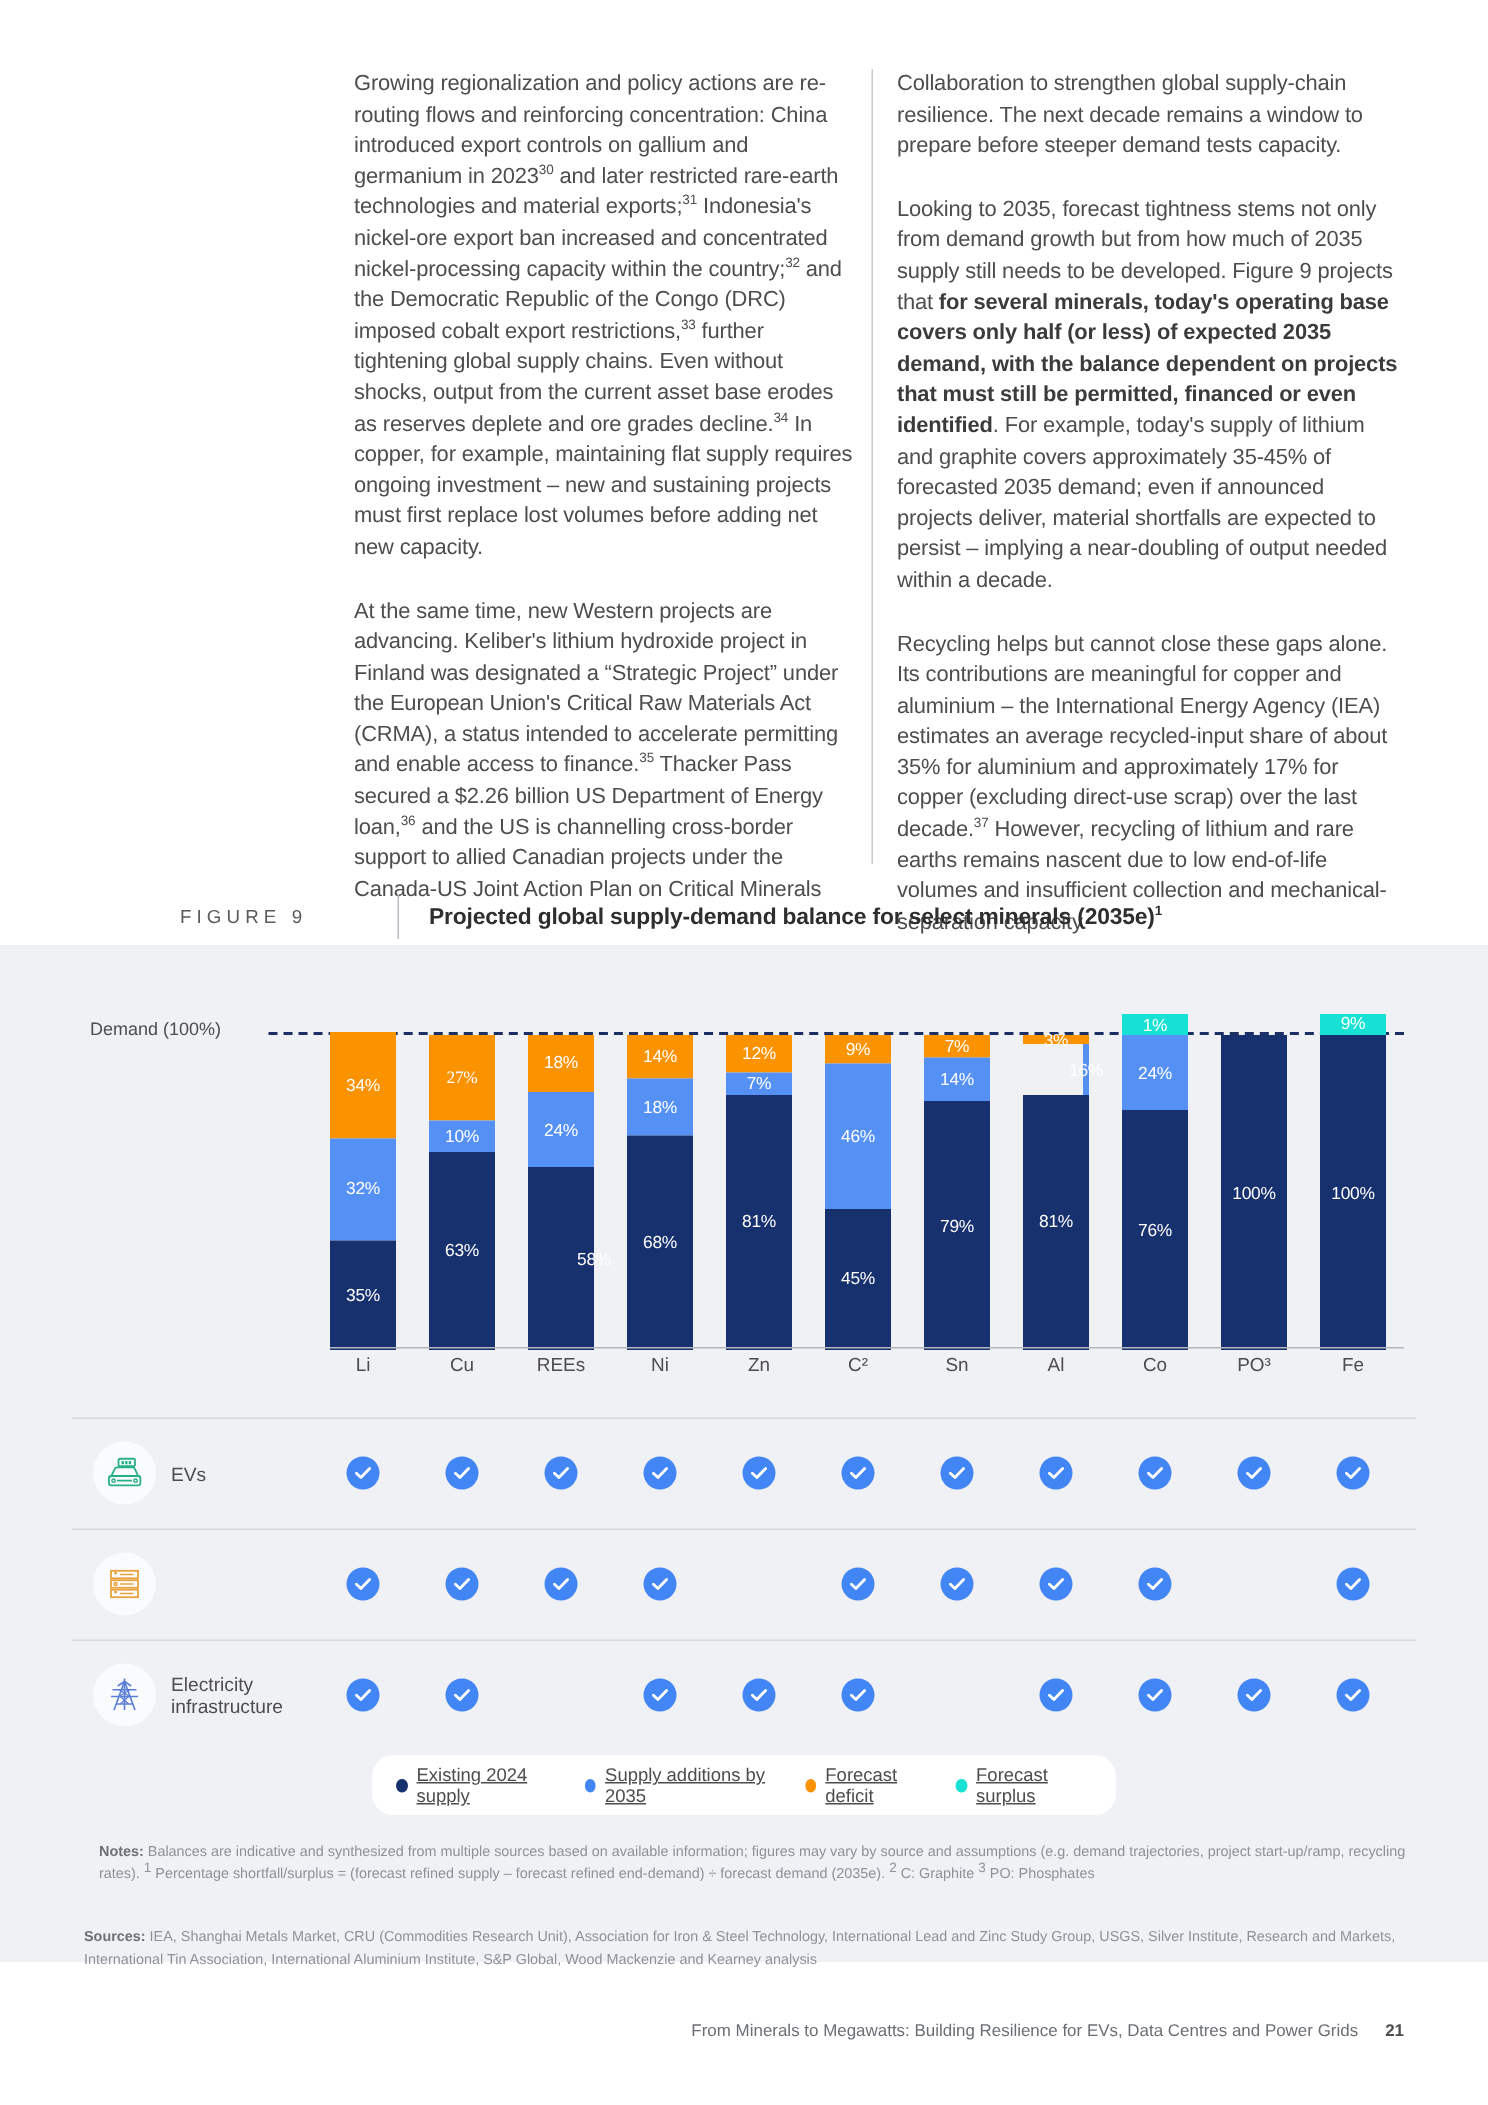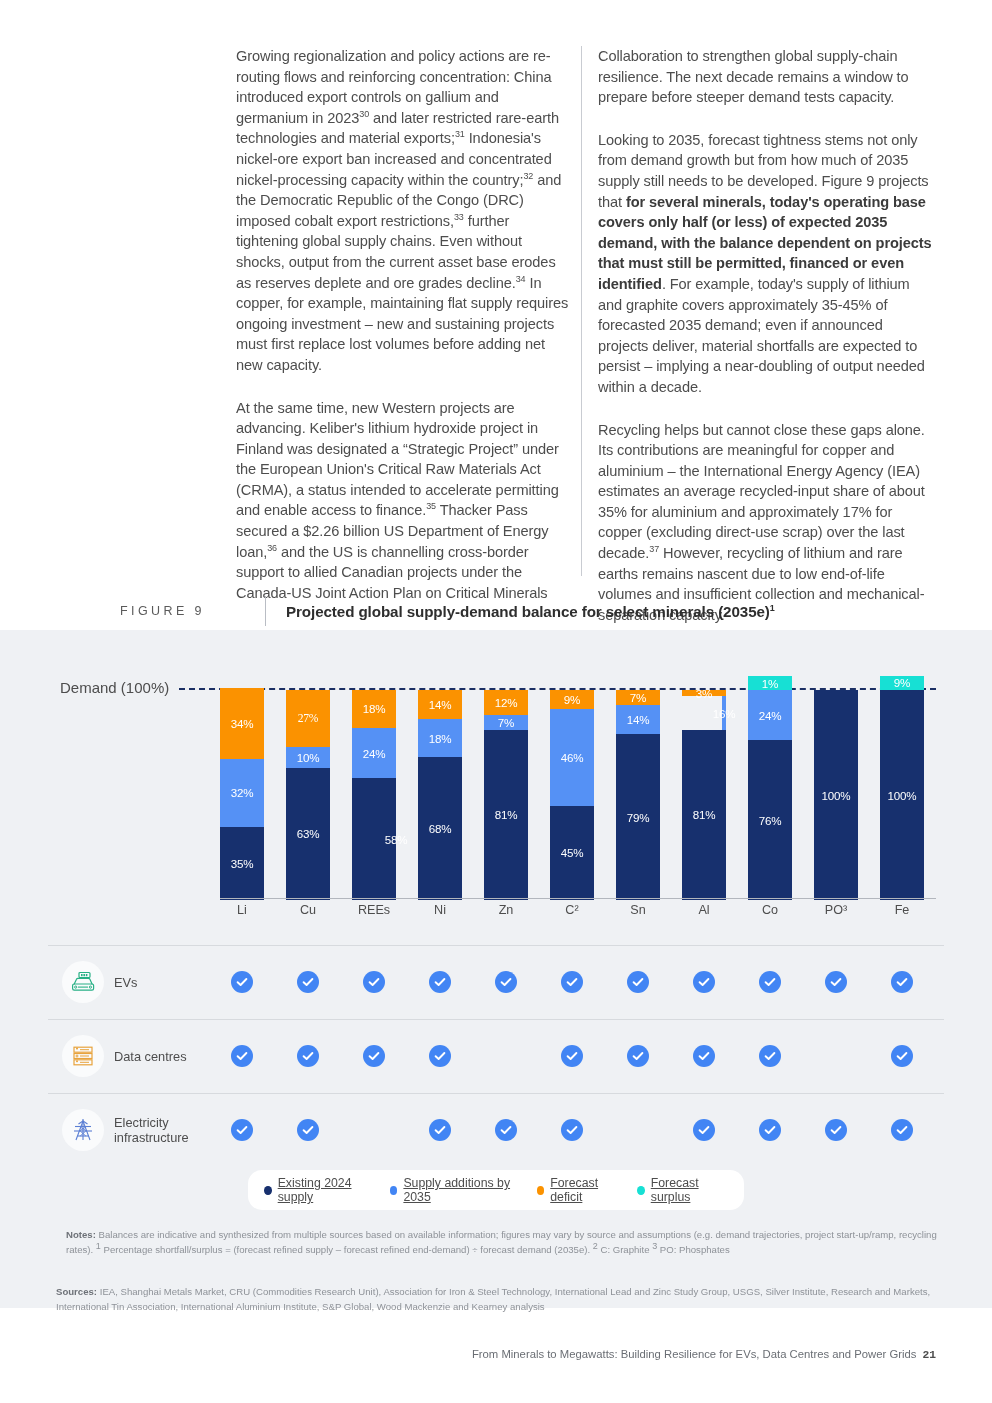--- a/index.html
+++ b/index.html
@@ -20,21 +20,21 @@
   .divider-v{position:absolute;left:581px;top:46px;width:1px;height:530px;background:#c9ccd2;}
 
   
   .fig-head{position:absolute;left:120px;top:596px;display:flex;align-items:center;}
   .fig-label{font-size:12.5px;letter-spacing:3.4px;color:#5a5a5a;width:145px;}
   .fig-rule{width:1px;height:30px;background:#b9bdc4;margin-right:20px;}
   .fig-title{font-size:15.2px;font-weight:bold;color:#2e2e2e;letter-spacing:-0.1px;}
 
   
   .panel{position:absolute;left:0;top:630px;width:992px;height:678px;background:#eff1f4;}
-  .demand-label{position:absolute;left:60px;top:679px;font-size:15px;color:#4d4d4d;}
+  .demand-label{position:absolute;left:60px;top:679px;font-size:12px;color:#4d4d4d;}
   .demand-line{position:absolute;left:179px;top:688px;width:757px;height:0;
      border-top:2px dashed #1b2f63;}
 
   .bars{position:absolute;left:220px;top:660px;height:240px;display:flex;align-items:flex-end;}
   .bcol{width:44px;margin-right:22px;position:relative;height:240px;
         display:flex;flex-direction:column;justify-content:flex-end;}
   .bcol:last-child{margin-right:0;}
   .seg{display:flex;align-items:center;justify-content:center;
        font-size:11.6px;color:#ffffff;font-weight:400;letter-spacing:-0.2px;}
   .seg.dk{background:#17306e;}
@@ -70,21 +70,21 @@
   .dot{width:9px;height:9px;border-radius:50%;display:block;}
 
   
   .notes{position:absolute;left:66px;top:1228px;width:880px;font-size:9.6px;line-height:14.6px;color:#8e9298;}
   .notes b{color:#6e7278;}
   .sources{position:absolute;left:56px;top:1285px;width:890px;font-size:9.6px;line-height:14.6px;color:#8e9298;}
   .sources b{color:#6e7278;text-align:center;}
 
   .footer{position:absolute;left:0;top:1348px;width:936px;text-align:right;
      font-size:11.3px;color:#6a6e74;}
-  .footer .pg{margin-left:6px;font-weight:bold;color:#4d4d4d;font-family:Liberation Mono, monospace;}
+  .footer .pg{margin-left:18px;font-weight:bold;color:#4d4d4d;}
 </style>
 </head>
 <body>
 
 <div class="page">
 
   <div class="divider-v"></div>
   <div class="cols">
     <div class="col" id="left-col">
         <p>Growing regionalization and policy actions are re-routing flows and reinforcing concentration: China introduced export controls on gallium and germanium in 2023<sup>30</sup> and later restricted rare-earth technologies and material exports;<sup>31</sup> Indonesia's nickel-ore export ban increased and concentrated nickel-processing capacity within the country;<sup>32</sup> and the Democratic Republic of the Congo (DRC) imposed cobalt export restrictions,<sup>33</sup> further tightening global supply chains. Even without shocks, output from the current asset base erodes as reserves deplete and ore grades decline.<sup>34</sup> In copper, for example, maintaining flat supply requires ongoing investment – new and sustaining projects must first replace lost volumes before adding net new capacity.</p>
@@ -284,21 +284,20 @@
             <rect x="3" y="9.5" width="18" height="5" fill="none" stroke="#e8a33d" stroke-width="1.2"></rect>
             <rect x="3" y="15.8" width="18" height="5" fill="none" stroke="#e8a33d" stroke-width="1.2"></rect>
             <line x1="9" y1="5.7" x2="18" y2="5.7" stroke="#e8a33d" stroke-width="1"></line>
             <line x1="9" y1="12" x2="18" y2="12" stroke="#e8a33d" stroke-width="1"></line>
             <line x1="9" y1="18.3" x2="18" y2="18.3" stroke="#e8a33d" stroke-width="1"></line>
             <path d="M5 4.6 h2 M6 3.6 v2" stroke="#e8a33d" stroke-width="1"></path>
             <circle cx="6" cy="12" r="1" fill="none" stroke="#e8a33d" stroke-width="1"></circle>
             <path d="M5 17.3 h2 M6 16.3 v2" stroke="#e8a33d" stroke-width="1"></path>
           </svg>
         </div>
-        <div class="srow-label">Data centres</div>
         <div class="ticks">
           <div class="tcell">
             <div class="check">
               <svg width="14" height="14" viewBox="0 0 14 14">
                 <path d="M2.6 7.2 L5.6 10 L11.4 4" fill="none" stroke="#ffffff" stroke-width="1.9" stroke-linecap="round" stroke-linejoin="round"></path>
               </svg>
             </div>
           </div>
           <div class="tcell">
             <div class="check">

